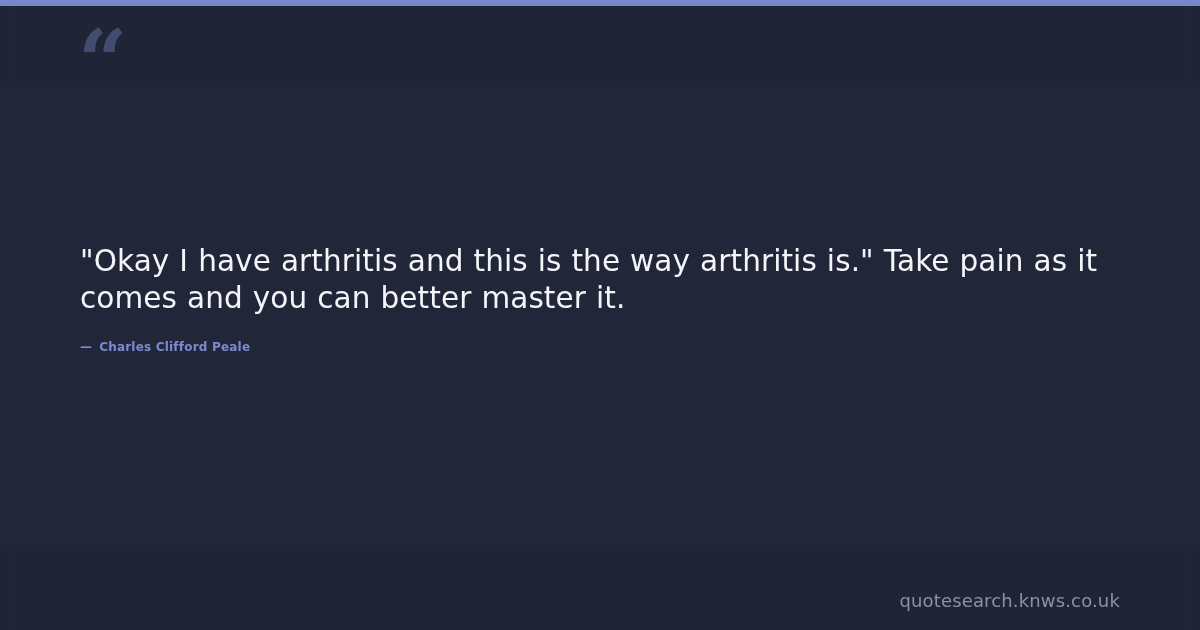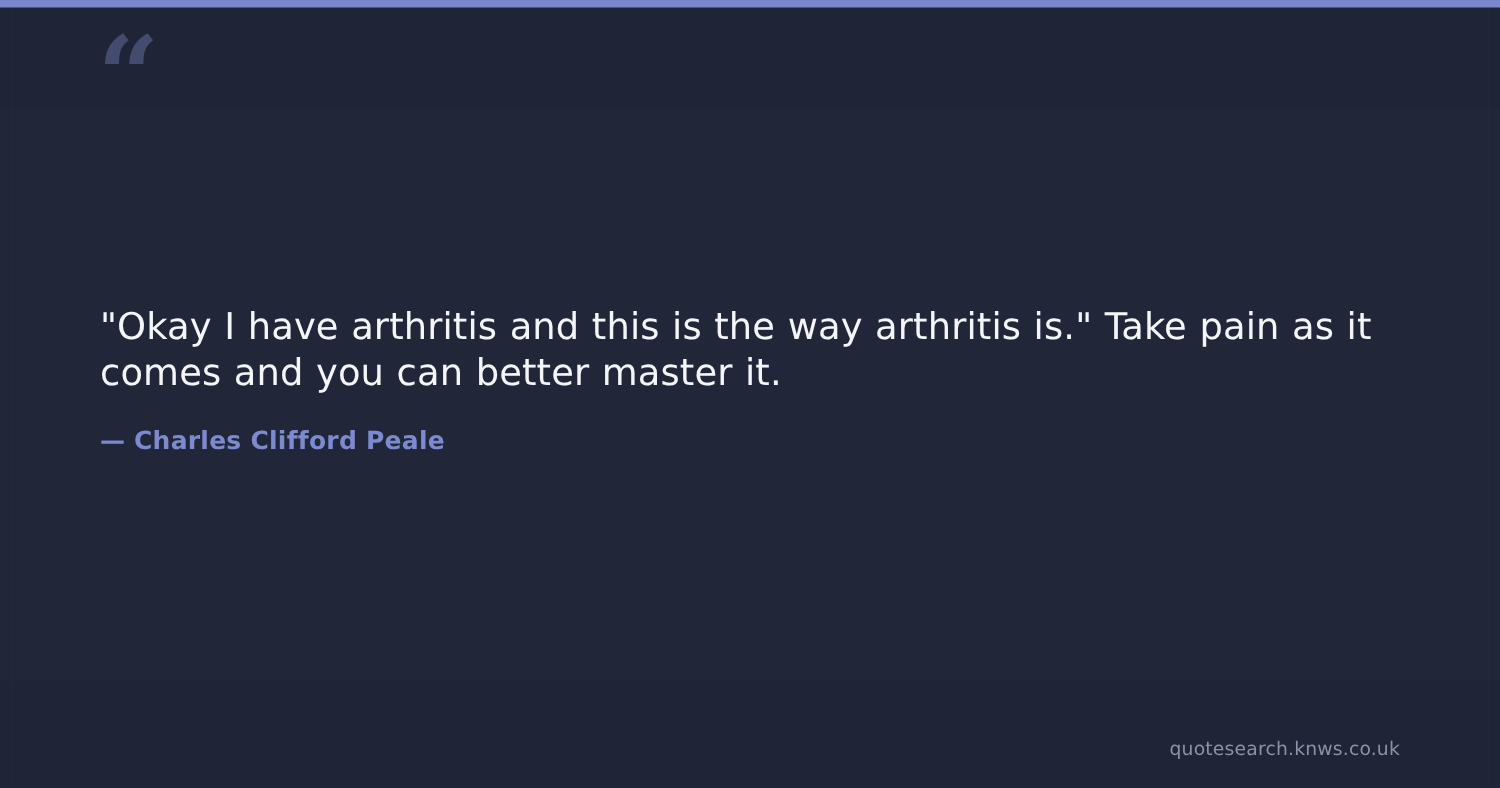--- a/index.html
+++ b/index.html
@@ -94,34 +94,34 @@
     font-weight:400;
     letter-spacing:0.1px;
     word-spacing:0.5px;
   }
 
   .attribution {
     position:absolute;
     left:80px;
     top:340px;
     color:#7e8ad0;
-    font-size:20px;
+    font-size:12px;
     font-weight:700;
     letter-spacing:0.2px;
     white-space:nowrap;
   }
   .attribution .dash { margin-right:7px; }
 
   
   .watermark {
     position:absolute;
     right:80px;
     top:590px;
     color:#8b92a8;
-    font-size:15px;
+    font-size:18px;
     font-weight:400;
     letter-spacing:0.15px;
     white-space:nowrap;
   }
 </style>
 </head>
 <body>
 
 <div class="card">
 

